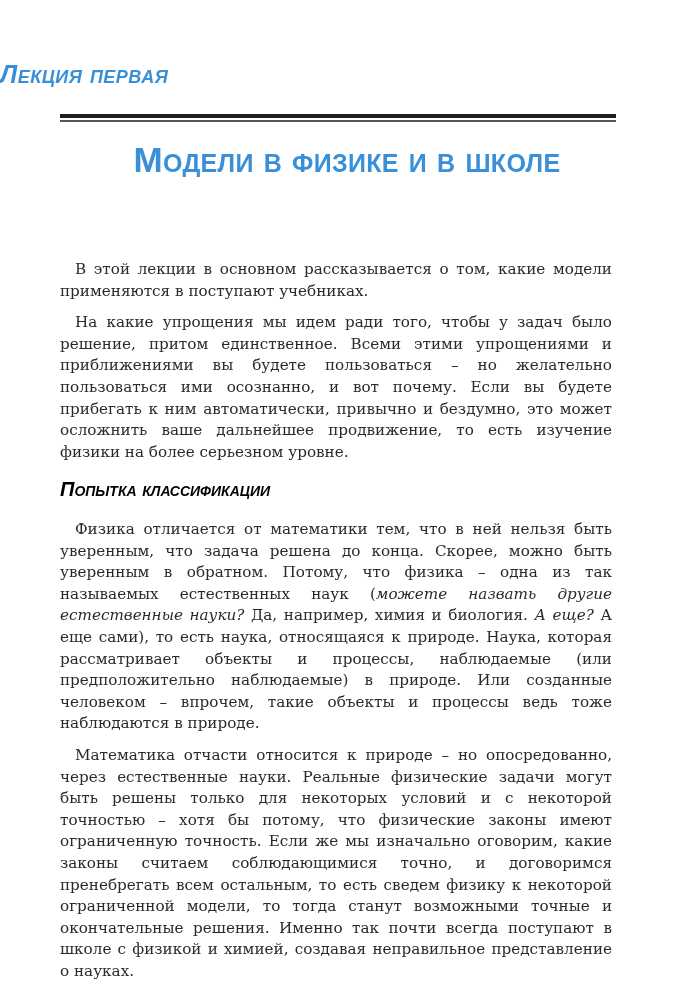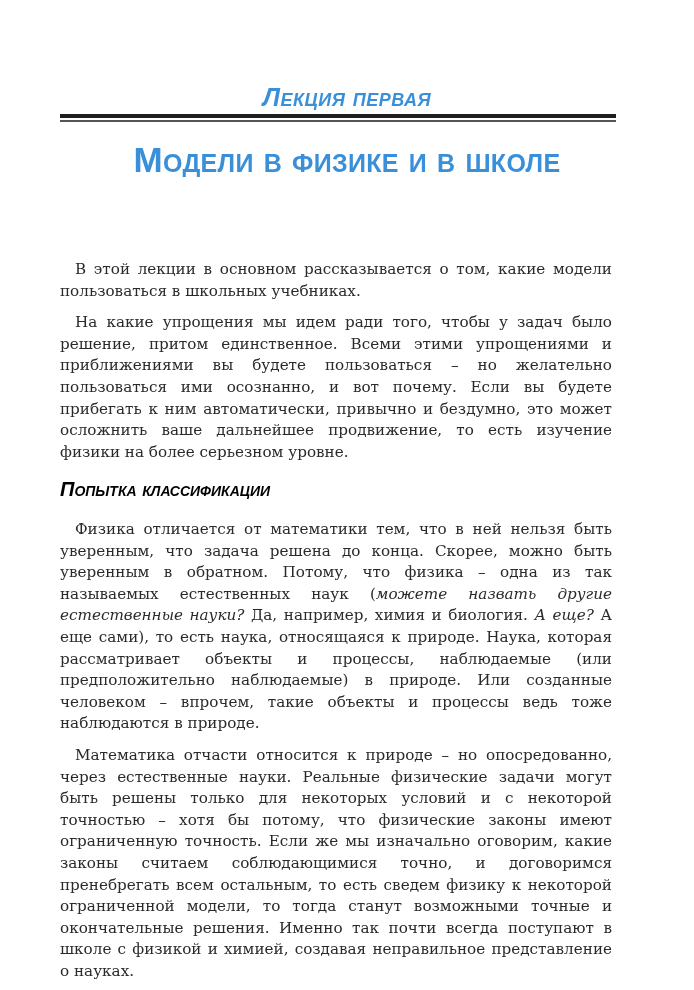--- a/index.html
+++ b/index.html
@@ -1,18 +1,18 @@
 <!DOCTYPE html>
 <html><head>
 <meta charset="utf-8">
 <style>
   html, body { margin: 0; padding: 0; background: #ffffff; }
   body { width: 694px; height: 990px; position: relative; overflow: hidden; font-family: "DejaVu Serif", serif; color: #2a2a2a; }
   .lecture-label {
-    position: absolute; top: 83px; left: 0; width: 694px; text-align: center;
+    position: absolute; top: 60px; left: 0; width: 694px; text-align: left;
     font-family: "Liberation Sans", sans-serif; font-weight: bold; font-style: italic;
     font-size: 25px; color: #3a8fd9; letter-spacing: 0.5px; font-variant: small-caps;
   }
   .rule-thick { position: absolute; left: 60px; top: 114px; width: 556px; height: 4px; background: #1e1e1e; }
   .rule-thin { position: absolute; left: 60px; top: 120px; width: 556px; height: 1.5px; background: #555; }
   .lecture-title {
     position: absolute; top: 140px; left: 0; width: 694px; text-align: center;
     font-family: "Liberation Sans", sans-serif; font-weight: bold;
     font-size: 35px; color: #3a8fd9; font-variant: small-caps; letter-spacing: 0.3px;
   }
@@ -30,21 +30,21 @@
 </style>
 </head>
 <body>
 
 <div class="lecture-label">Лекция первая</div>
 <div class="rule-thick"></div>
 <div class="rule-thin"></div>
 <div class="lecture-title">Модели в физике и в школе</div>
 
 <div class="text-col" style="top:259px;">
-  <p class="para">В этой лекции в основном рассказывается о том, какие модели пользоваться в школьных учебниках.</p>
+  <p class="para">В этой лекции в основном рассказывается о том, какие модели применяются в поступают учебниках.</p>
   <p class="para">На какие упрощения мы идем ради того, чтобы у задач было решение, притом единственное. Всеми этими упрощениями и приближениями вы будете пользоваться – но желательно пользоваться ими осознанно, и вот почему. Если вы будете прибегать к ним автоматически, привычно и бездумно, это может осложнить ваше дальнейшее продвижение, то есть изучение физики на более серьезном уровне.</p>
 </div>
 
 <div class="section-heading">Попытка классификации</div>
 
 <div class="text-col" style="top:519px;">
   <p class="para"><span>Физика отличается от математики тем, что в ней нельзя быть уверенным, что задача решена до конца. Скорее, можно быть уверенным в обратном. Потому, что физика – одна из так называемых естественных наук (</span><em>можете назвать другие естественные науки?</em><span> Да, например, химия и биология. </span><em>А еще?</em><span> А еще сами), то есть наука, относящаяся к природе. Наука, которая рассматривает объекты и процессы, наблюдаемые (или предположительно наблюдаемые) в природе. Или созданные человеком – впрочем, такие объекты и процессы ведь тоже наблюдаются в природе.</span></p>
   <p class="para">Математика отчасти относится к природе – но опосредованно, через естественные науки. Реальные физические задачи могут быть решены только для некоторых условий и с некоторой точностью – хотя бы потому, что физические законы имеют ограниченную точность. Если же мы изначально оговорим, какие законы считаем соблюдающимися точно, и договоримся пренебрегать всем остальным, то есть сведем физику к некоторой ограниченной модели, то тогда станут возможными точные и окончательные решения. Именно так почти всегда поступают в школе с физикой и химией, создавая неправильное представление о науках.</p>
 
 </div>

